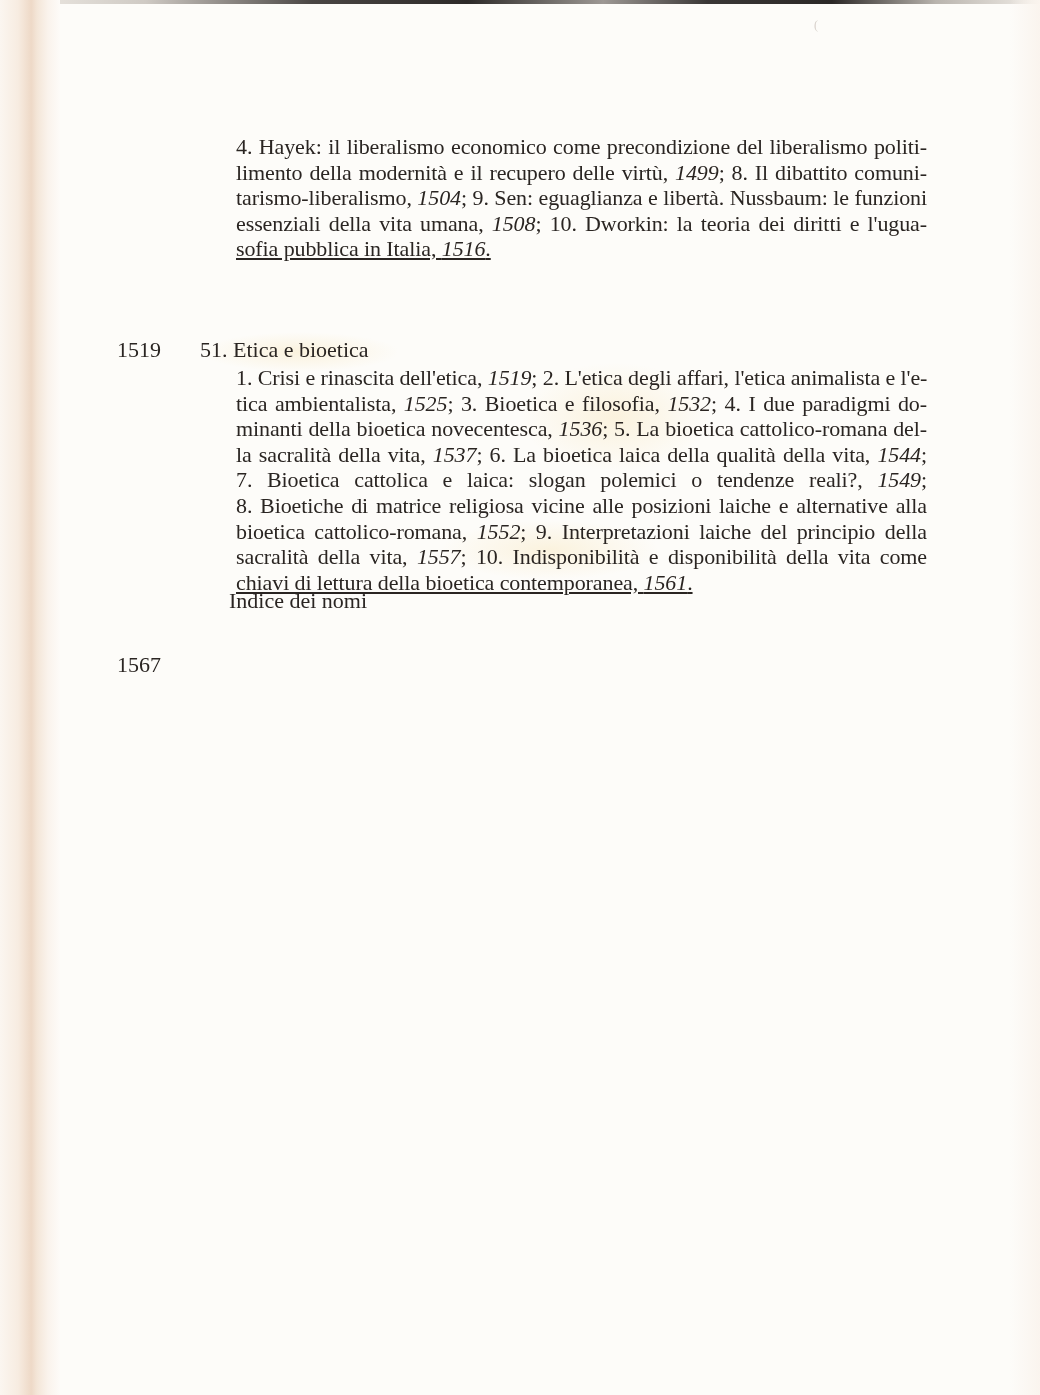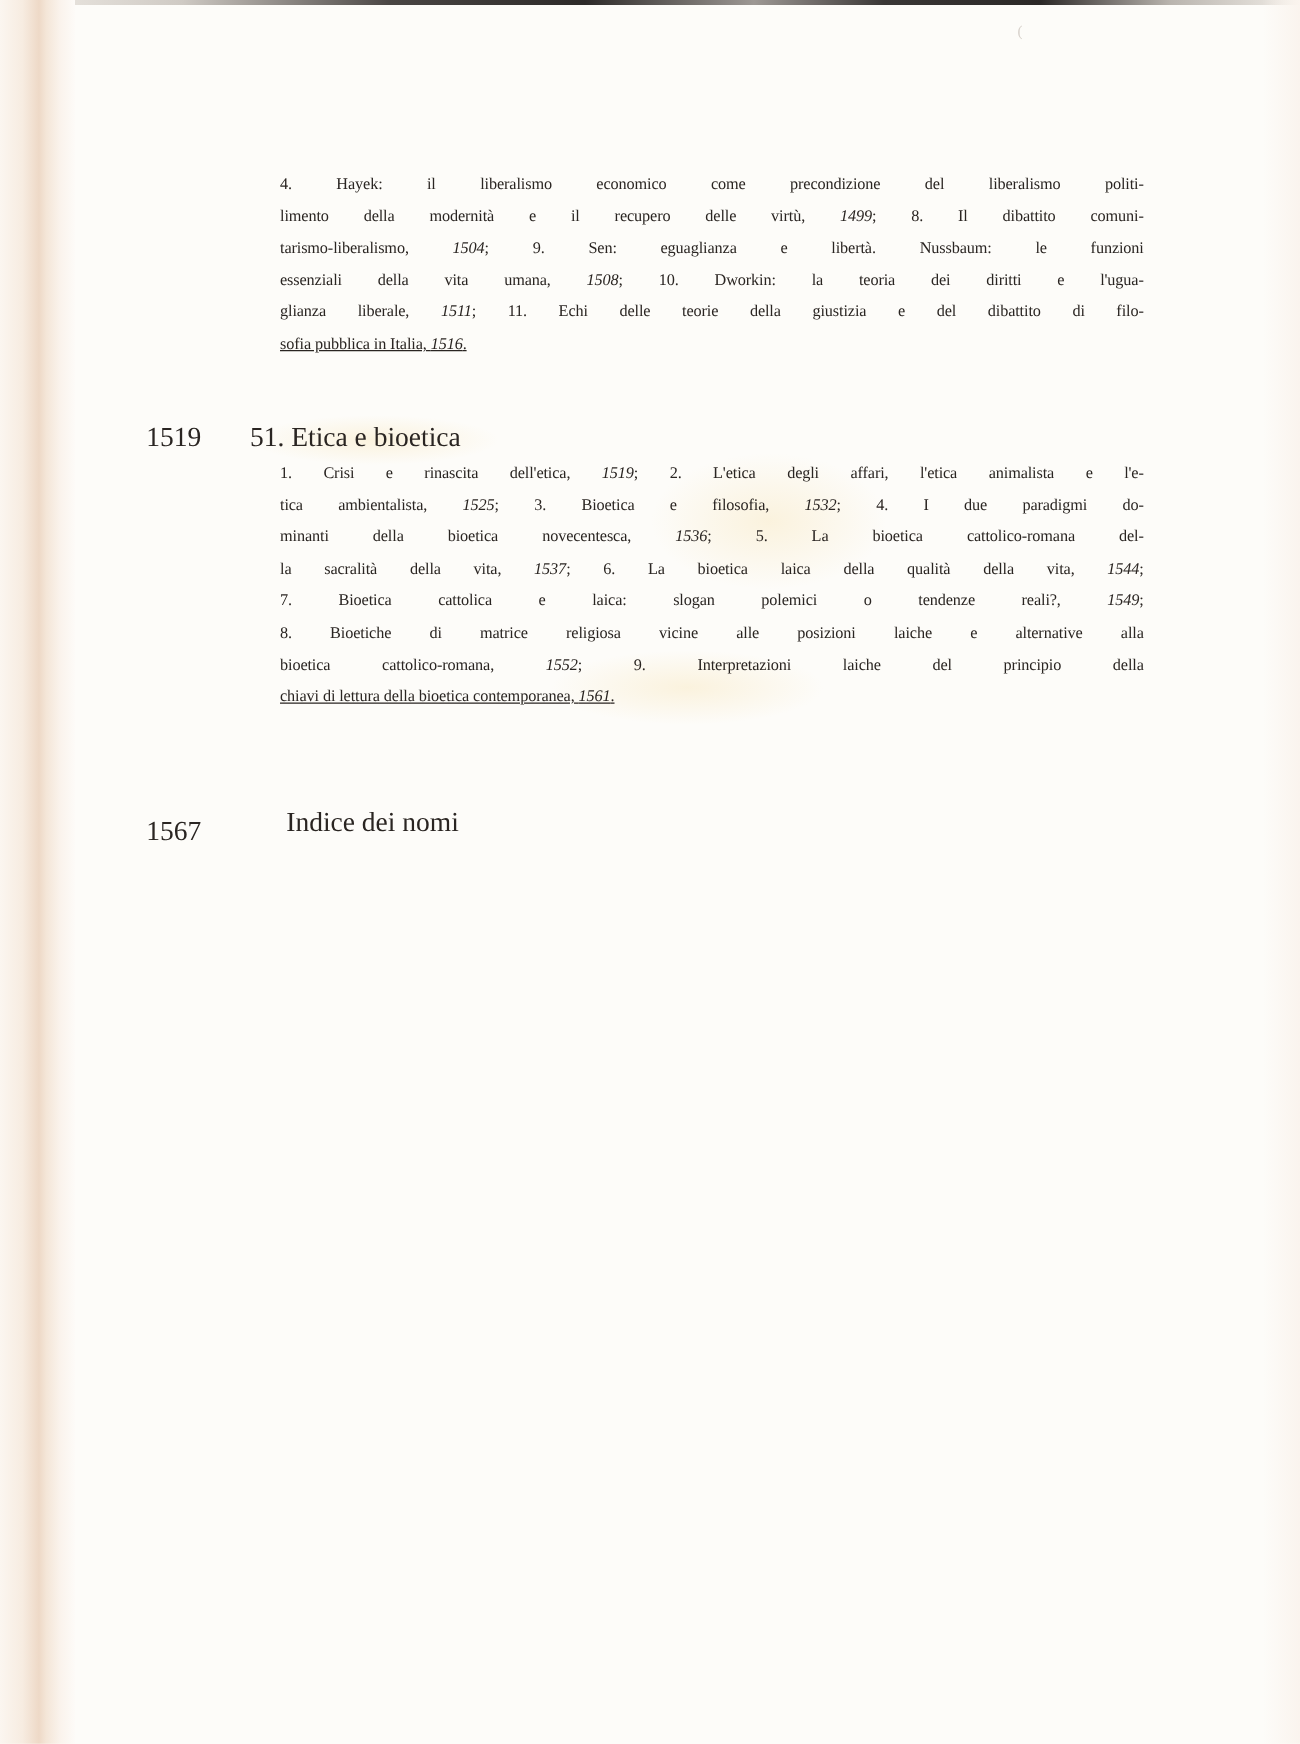--- a/index.html
+++ b/index.html
@@ -39,23 +39,23 @@
       background: radial-gradient(ellipse at center, rgba(246, 224, 170, 0.35) 0%, rgba(246, 224, 170, 0) 70%);
       pointer-events: none;
     }
     .toc {
       position: absolute;
       left: 0; top: 0;
       width: 1040px;
     }
     .entry-text {
       position: absolute;
-      left: 224px;
+      left: 236px;
       width: 691px;
-      font-size: 13px;
+      font-size: 22px;
       line-height: 25.6px;
       text-align: justify;
       letter-spacing: -0.1px;
     }
     .entry-text .line {
       display: block;
       text-align: justify;
       text-align-last: justify;
       white-space: nowrap;
       height: 25.6px;
@@ -93,39 +93,39 @@
 <div class="highlight" style="left:520px; top:362px; width:190px; height:110px;"></div>
 <div class="highlight" style="left:440px; top:520px; width:220px; height:60px;"></div>
 
 <div class="toc">
 
   <div class="entry-text" style="top:134px;">
     <span class="line">4. Hayek: il liberalismo economico come precondizione del liberalismo politi-</span>
     <span class="line">limento della modernità e il recupero delle virtù, <i>1499</i>; 8. Il dibattito comuni-</span>
     <span class="line">tarismo-liberalismo, <i>1504</i>; 9. Sen: eguaglianza e libertà. Nussbaum: le funzioni</span>
     <span class="line">essenziali della vita umana, <i>1508</i>; 10. Dworkin: la teoria dei diritti e l'ugua-</span>
-    <span class="line">glianza liberale, <i>1511</i>; 11. Echi delle teorie della giustizia e del dibattito di filo-</span>
     <span class="line last">sofia pubblica in Italia, <i>1516</i>.</span>
   </div>
 
   <div class="page-num" style="top:337px;">1519</div>
   <div class="chapter-title" style="left:200px; top:337px;">
     <span>51.</span>
     <span>Etica e bioetica</span>
   </div>
 
   <div class="entry-text" style="top:365px;">
     <span class="line">1. Crisi e rinascita dell'etica, <i>1519</i>; 2. L'etica degli affari, l'etica animalista e l'e-</span>
     <span class="line">tica ambientalista, <i>1525</i>; 3. Bioetica e filosofia, <i>1532</i>; 4. I due paradigmi do-</span>
     <span class="line">minanti della bioetica novecentesca, <i>1536</i>; 5. La bioetica cattolico-romana del-</span>
     <span class="line">la sacralità della vita, <i>1537</i>; 6. La bioetica laica della qualità della vita, <i>1544</i>;</span>
     <span class="line">7. Bioetica cattolica e laica: slogan polemici o tendenze reali?, <i>1549</i>;</span>
     <span class="line">8. Bioetiche di matrice religiosa vicine alle posizioni laiche e alternative alla</span>
     <span class="line">bioetica cattolico-romana, <i>1552</i>; 9. Interpretazioni laiche del principio della</span>
+    <span class="line">sacralità della vita, <i>1557</i>; 10. Indisponibilità e disponibilità della vita come</span>
     <span class="line last">chiavi di lettura della bioetica contemporanea, <i>1561</i>.</span>
   </div>
 
   <div class="page-num" style="top:652px;">1567</div>
-  <div class="chapter-title" style="left:229px; top:645px;font-family:Liberation Serif, serif;">Indice dei nomi</div>
+  <div class="chapter-title" style="left:229px; top:588px;font-family:Liberation Serif, serif;">Indice dei nomi</div>
 
 </div>
 
 <div class="faint-mark" style="left:814px; top:18px;">(</div>
 
 </body></html>

